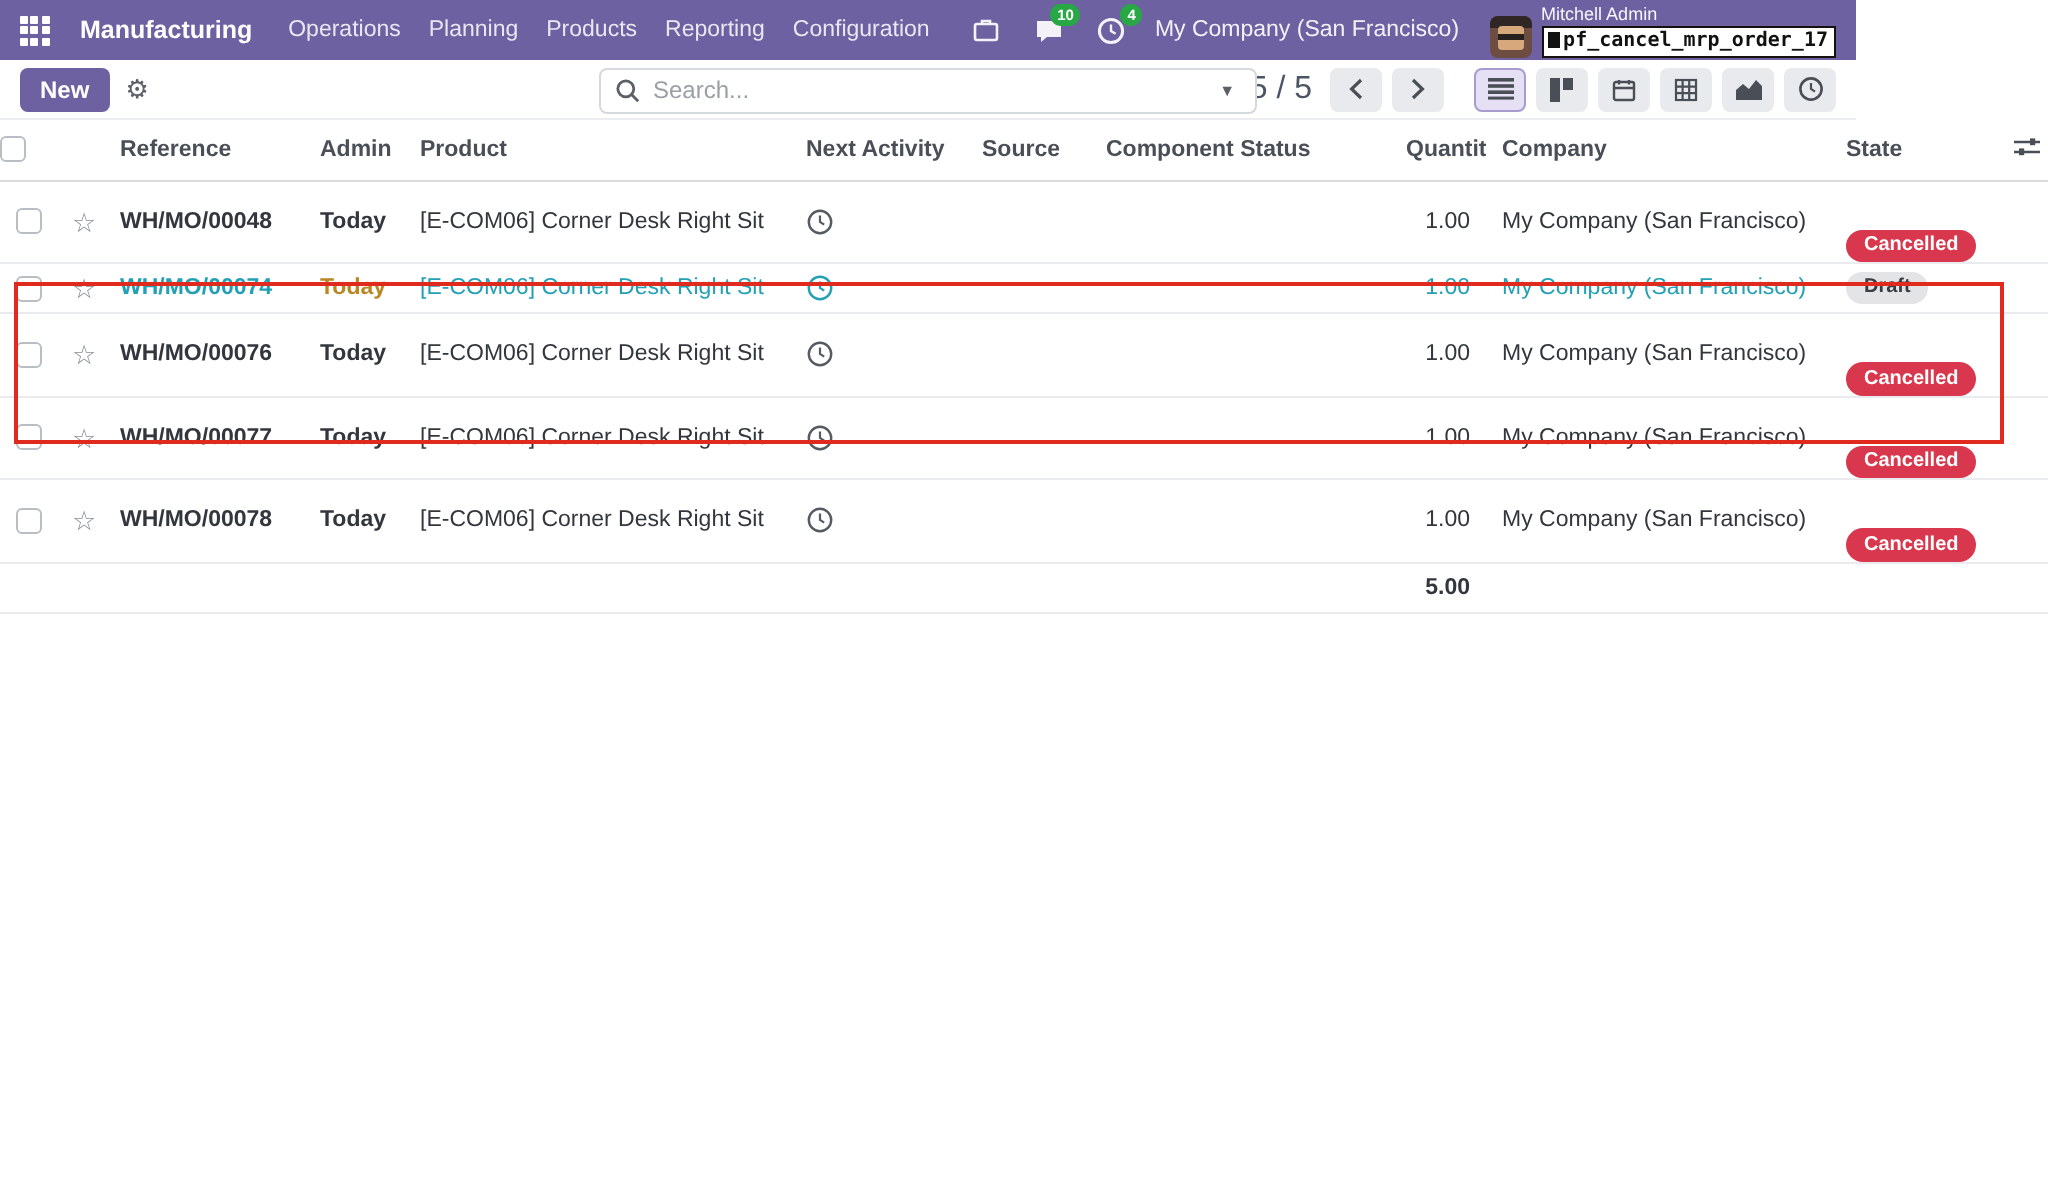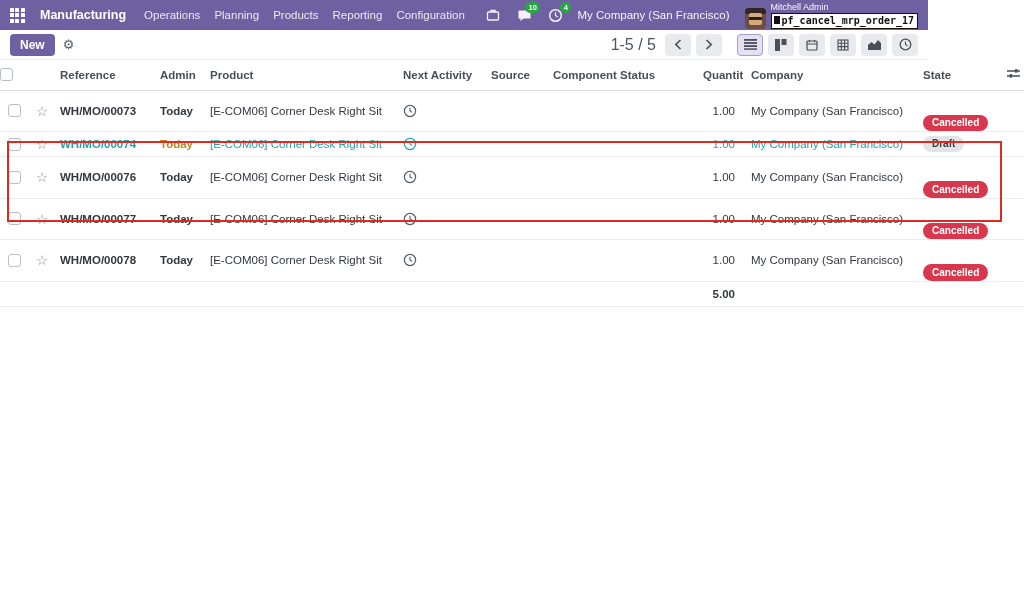--- a/index.html
+++ b/index.html
@@ -150,20 +150,28 @@
       </div>
     </div>
   </header>
 
   <div class="control-panel">
     <div class="cp-left">
       <button class="btn-new">New</button>
       <span class="title-gear">⚙</span>
     </div>
 
+    <div class="search-box">
+      <svg width="13" height="13" viewBox="0 0 13 13" fill="none" stroke="#5b6067" stroke-width="1.4">
+        <circle cx="5.4" cy="5.4" r="4"></circle>
+          <path d="M8.4 8.4l3.2 3.2"></path>
+      </svg>
+      <span class="placeholder">Search...</span>
+      <span class="search-caret">▼</span>
+    </div>
 
     <div class="cp-right">
       <span class="pager-text">1-5 / 5</span>
       <button class="icon-btn">
         <svg width="8" height="11" viewBox="0 0 8 11" fill="none" stroke="currentColor" stroke-width="1.6">
             <path d="M6.5 1L1.8 5.5 6.5 10"></path>
           </svg>
       </button>
       <button class="icon-btn">
         <svg width="8" height="11" viewBox="0 0 8 11" fill="none" stroke="currentColor" stroke-width="1.6">
@@ -247,21 +255,21 @@
               <rect x="8" y="1.2" width="2.6" height="3.4" fill="currentColor" stroke="none"></rect>
               <rect x="2.5" y="6.2" width="2.6" height="3.4" fill="currentColor" stroke="none"></rect>
           </svg>
         </th>
       </tr>
     </thead>
     <tbody>
   <tr>
     <td class="cell-check"><span class="checkbox"></span></td>
     <td><span class="star">☆</span></td>
-    <td class="cell-ref">WH/MO/00073</td>
+    <td class="cell-ref">WH/MO/00048</td>
     <td class="cell-start">Today</td>
     <td>[E-COM06] Corner Desk Right Sit</td>
     <td>
       <span class="activity-clock">
         <svg width="14" height="14" viewBox="0 0 14 14" fill="none" stroke="currentColor" stroke-width="1.2">
           <circle cx="7" cy="7" r="5.6"></circle>
                 <path d="M7 3.8v3.2l2.1 1.3" stroke-width="1.1"></path>
         </svg>
       </span>
     </td>

